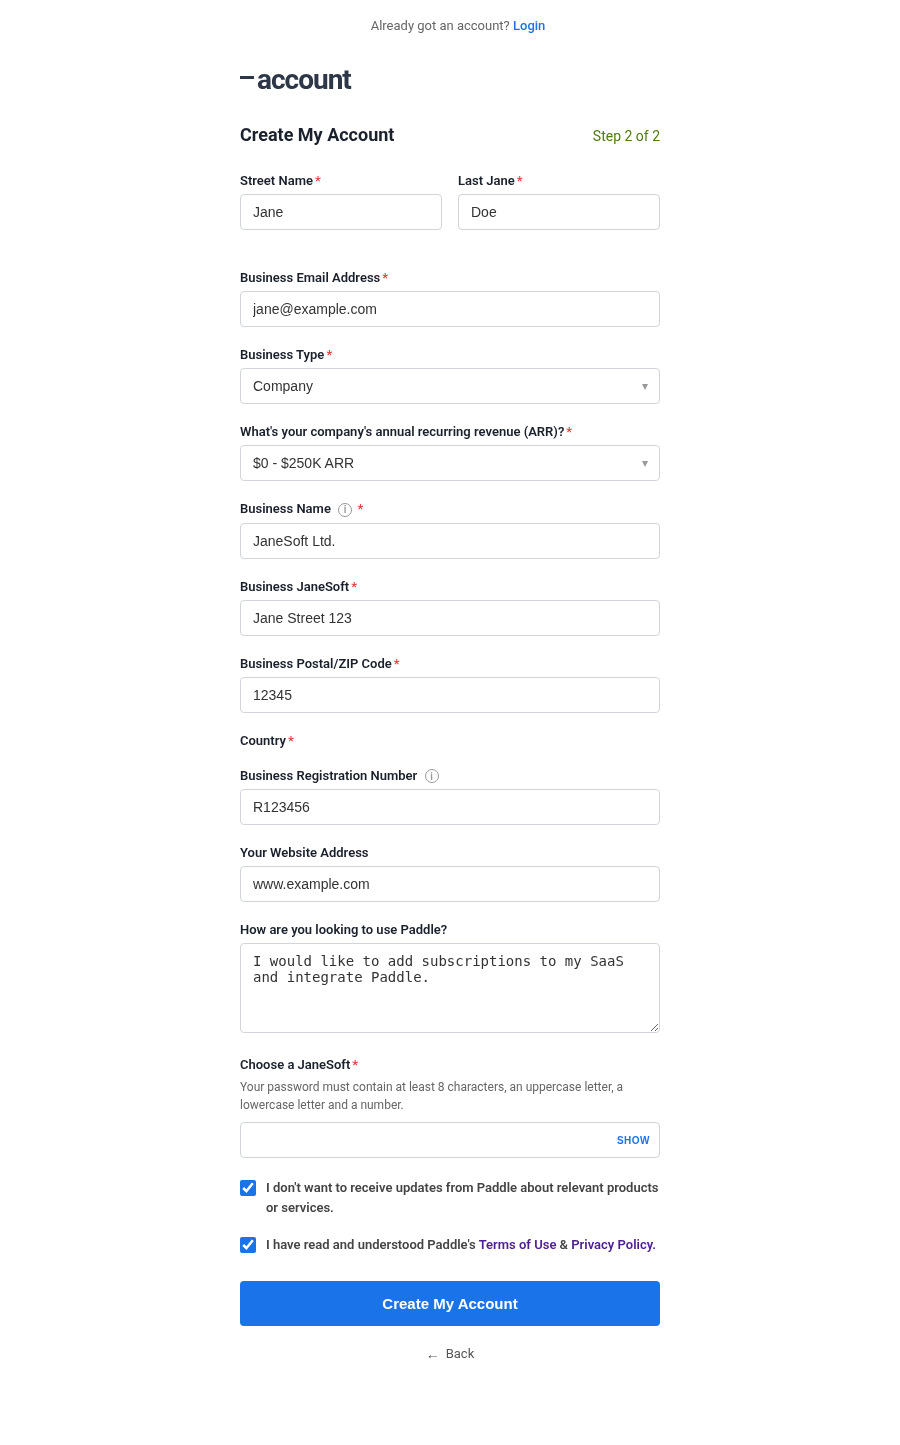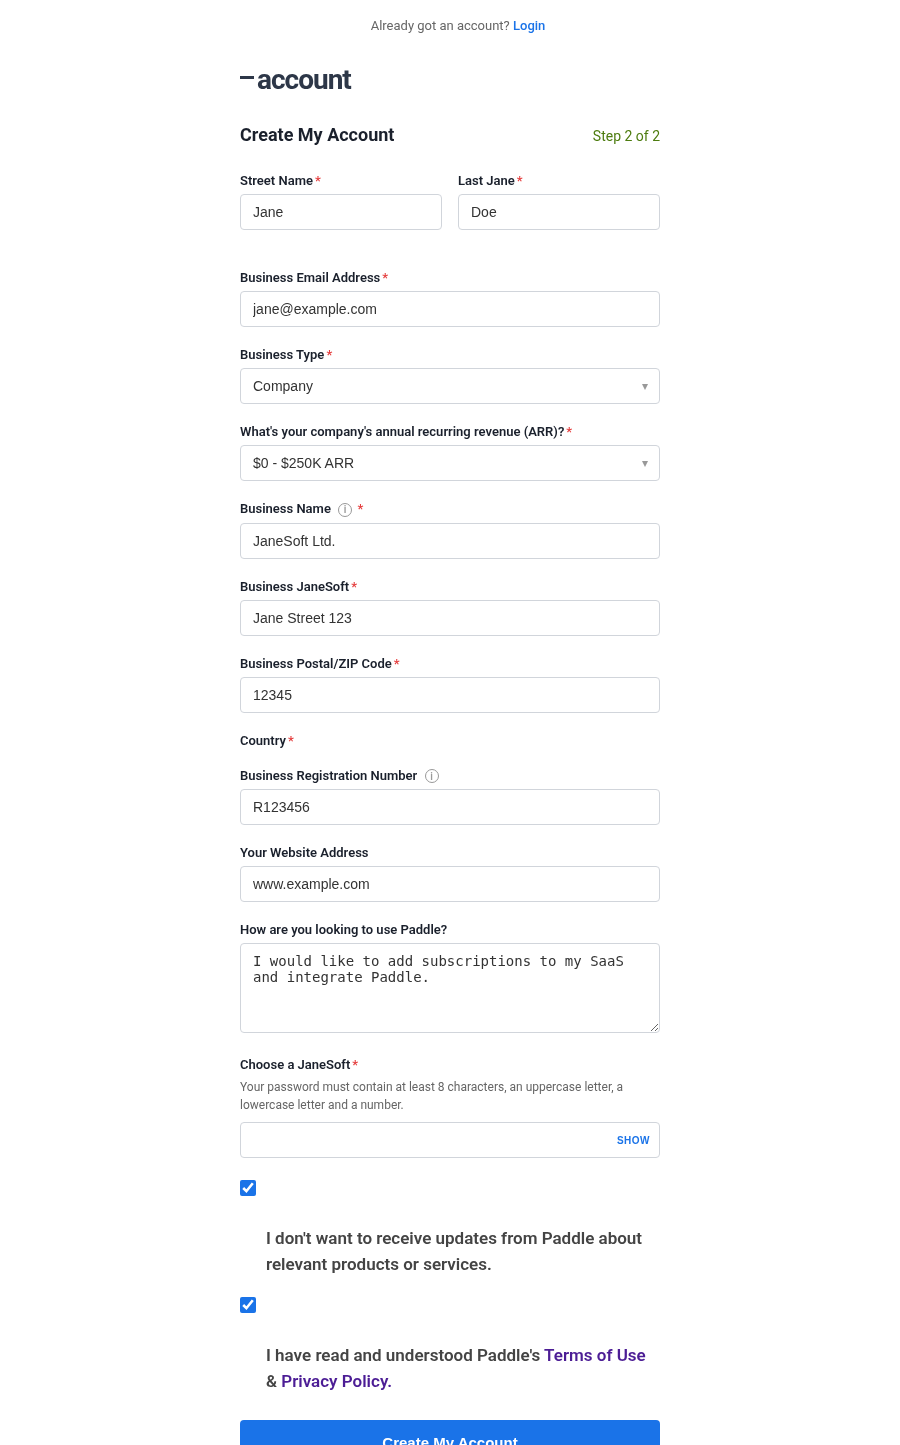--- a/index.html
+++ b/index.html
@@ -170,24 +170,23 @@
     }
     .checkbox-item input[type="checkbox"] {
       width: 16px;
       height: 16px;
       min-width: 16px;
       margin-top: 2px;
       accent-color: #1a73e8;
       cursor: pointer;
     }
     .checkbox-label {
-      font-size: 17px;
+      font-size: 13px;
       color: #444;
       line-height: 1.5;
-      margin-top: 48px;
     }
     .checkbox-label a {
       color: #4c1d95;
       text-decoration: none;
     }
     .submit-btn {
       width: 100%;
       background: #1a73e8;
       color: #fff;
       border: none;

